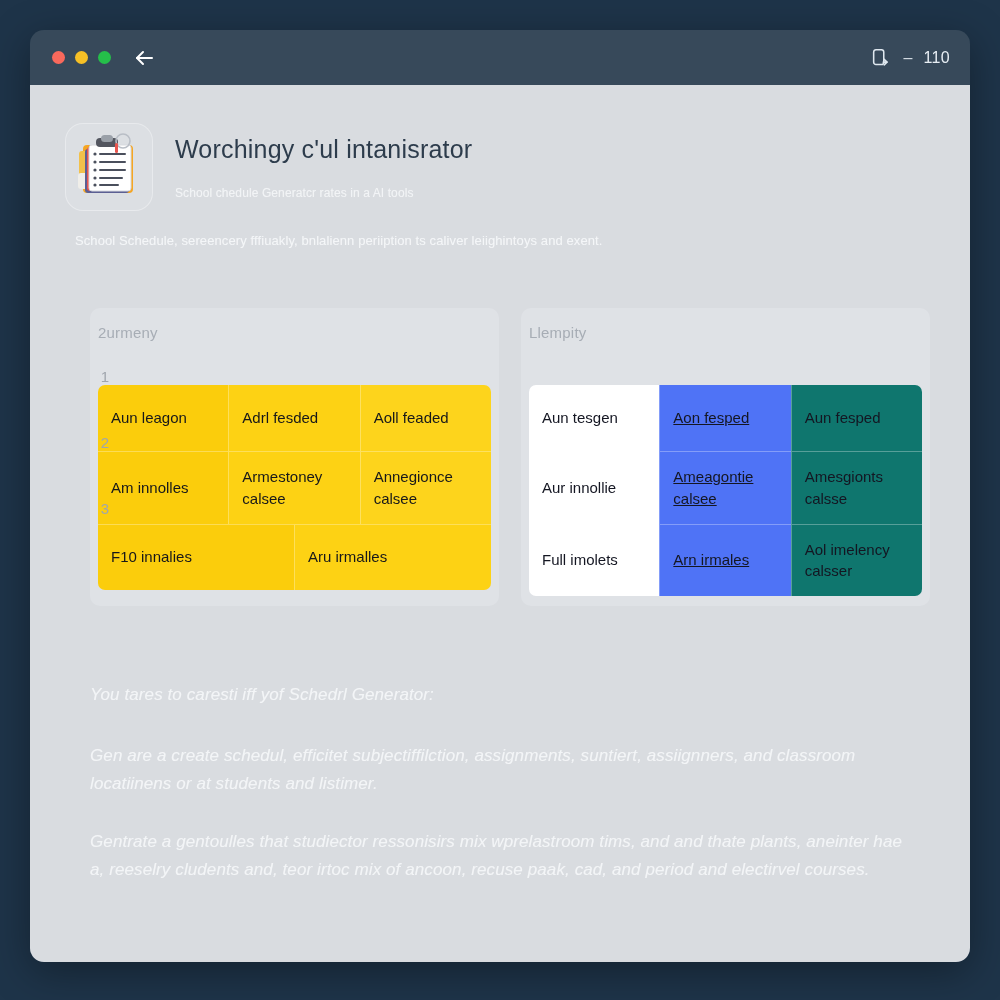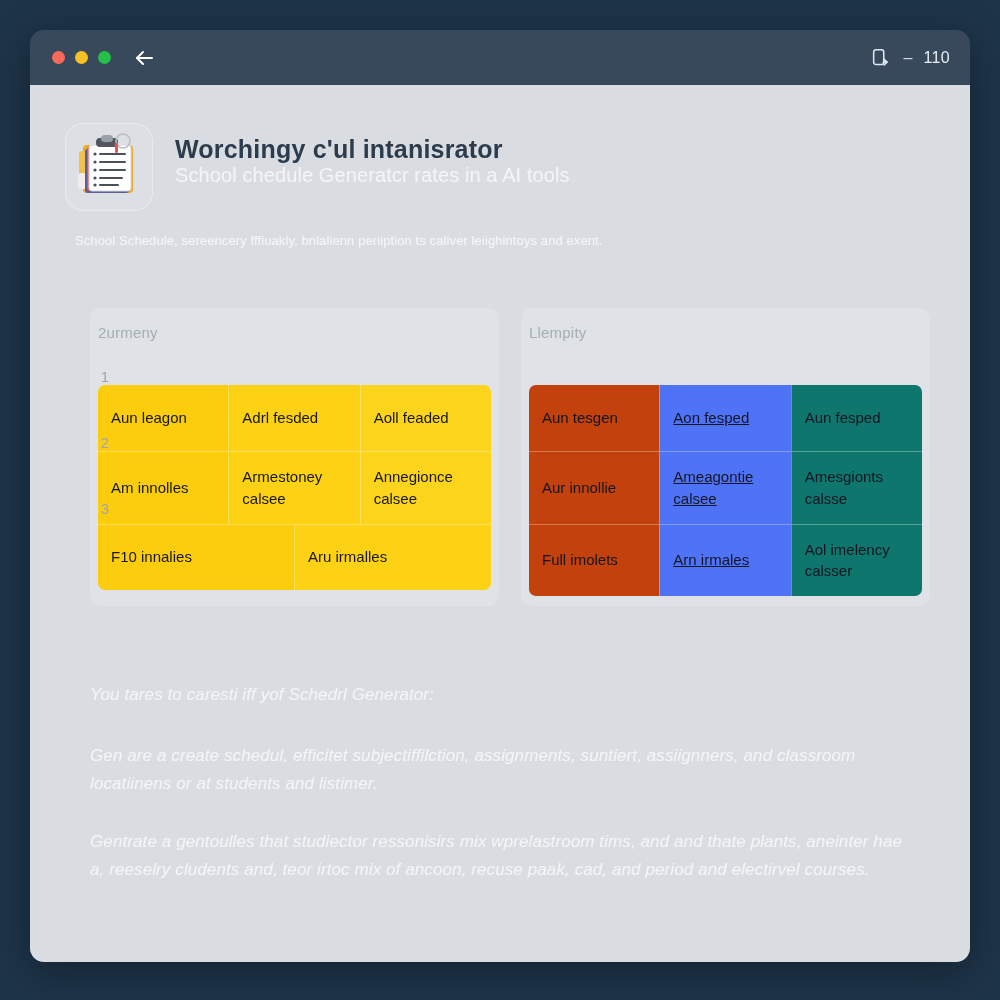--- a/index.html
+++ b/index.html
@@ -93,27 +93,28 @@
     box-shadow: inset 0 0 0 1px rgba(255,255,255,.35);
     position: relative;
     overflow: hidden;
   }
 
   .hdr-text { padding-top: 12px; }
 
   .hdr-title {
     font-size: 25px;
     color: #2d3c4c;
-    font-weight: 700;
+    font-weight: 400;
     letter-spacing: .2px;
     white-space: nowrap;
   }
 
   .hdr-sub {
-    font-size: 20px;
+    margin-top: 22px;
+    font-size: 12px;
     color: #f2f4f6;
     letter-spacing: .1px;
     white-space: nowrap;
     text-shadow: 0 0 1px rgba(255,255,255,.35);
   }
 
   .hdr-desc {
     margin: 22px 0 0 45px;
     font-size: 13px;
     color: #f4f6f8;
@@ -187,21 +188,21 @@
   }
   .cell + .cell { border-left: 1px solid rgba(255,255,255,.30); }
 
   
   .grid.yellow .cell { background: #fccf10; }
   .grid.yellow .col-0 { background: #fbcd0c; }
   .grid.yellow .col-1 { background: #fdd214; }
   .grid.yellow .col-2 { background: #fdd41c; }
 
   
-  .grid.blue .col-0 { background: #c2410c; text-align: right; }
+  .grid.blue .col-0 { background: #ffffff; text-align: right; }
   .grid.blue .col-1 { background: #4f73f6; text-decoration: underline; }
   .grid.blue .col-2 { background: #0f766e; }
   .grid.blue .cell { color: #141622; }
 
   
   .body-copy {
     margin: 75px 0 0 60px;
     max-width: 830px;
     font-style: italic;
   }

